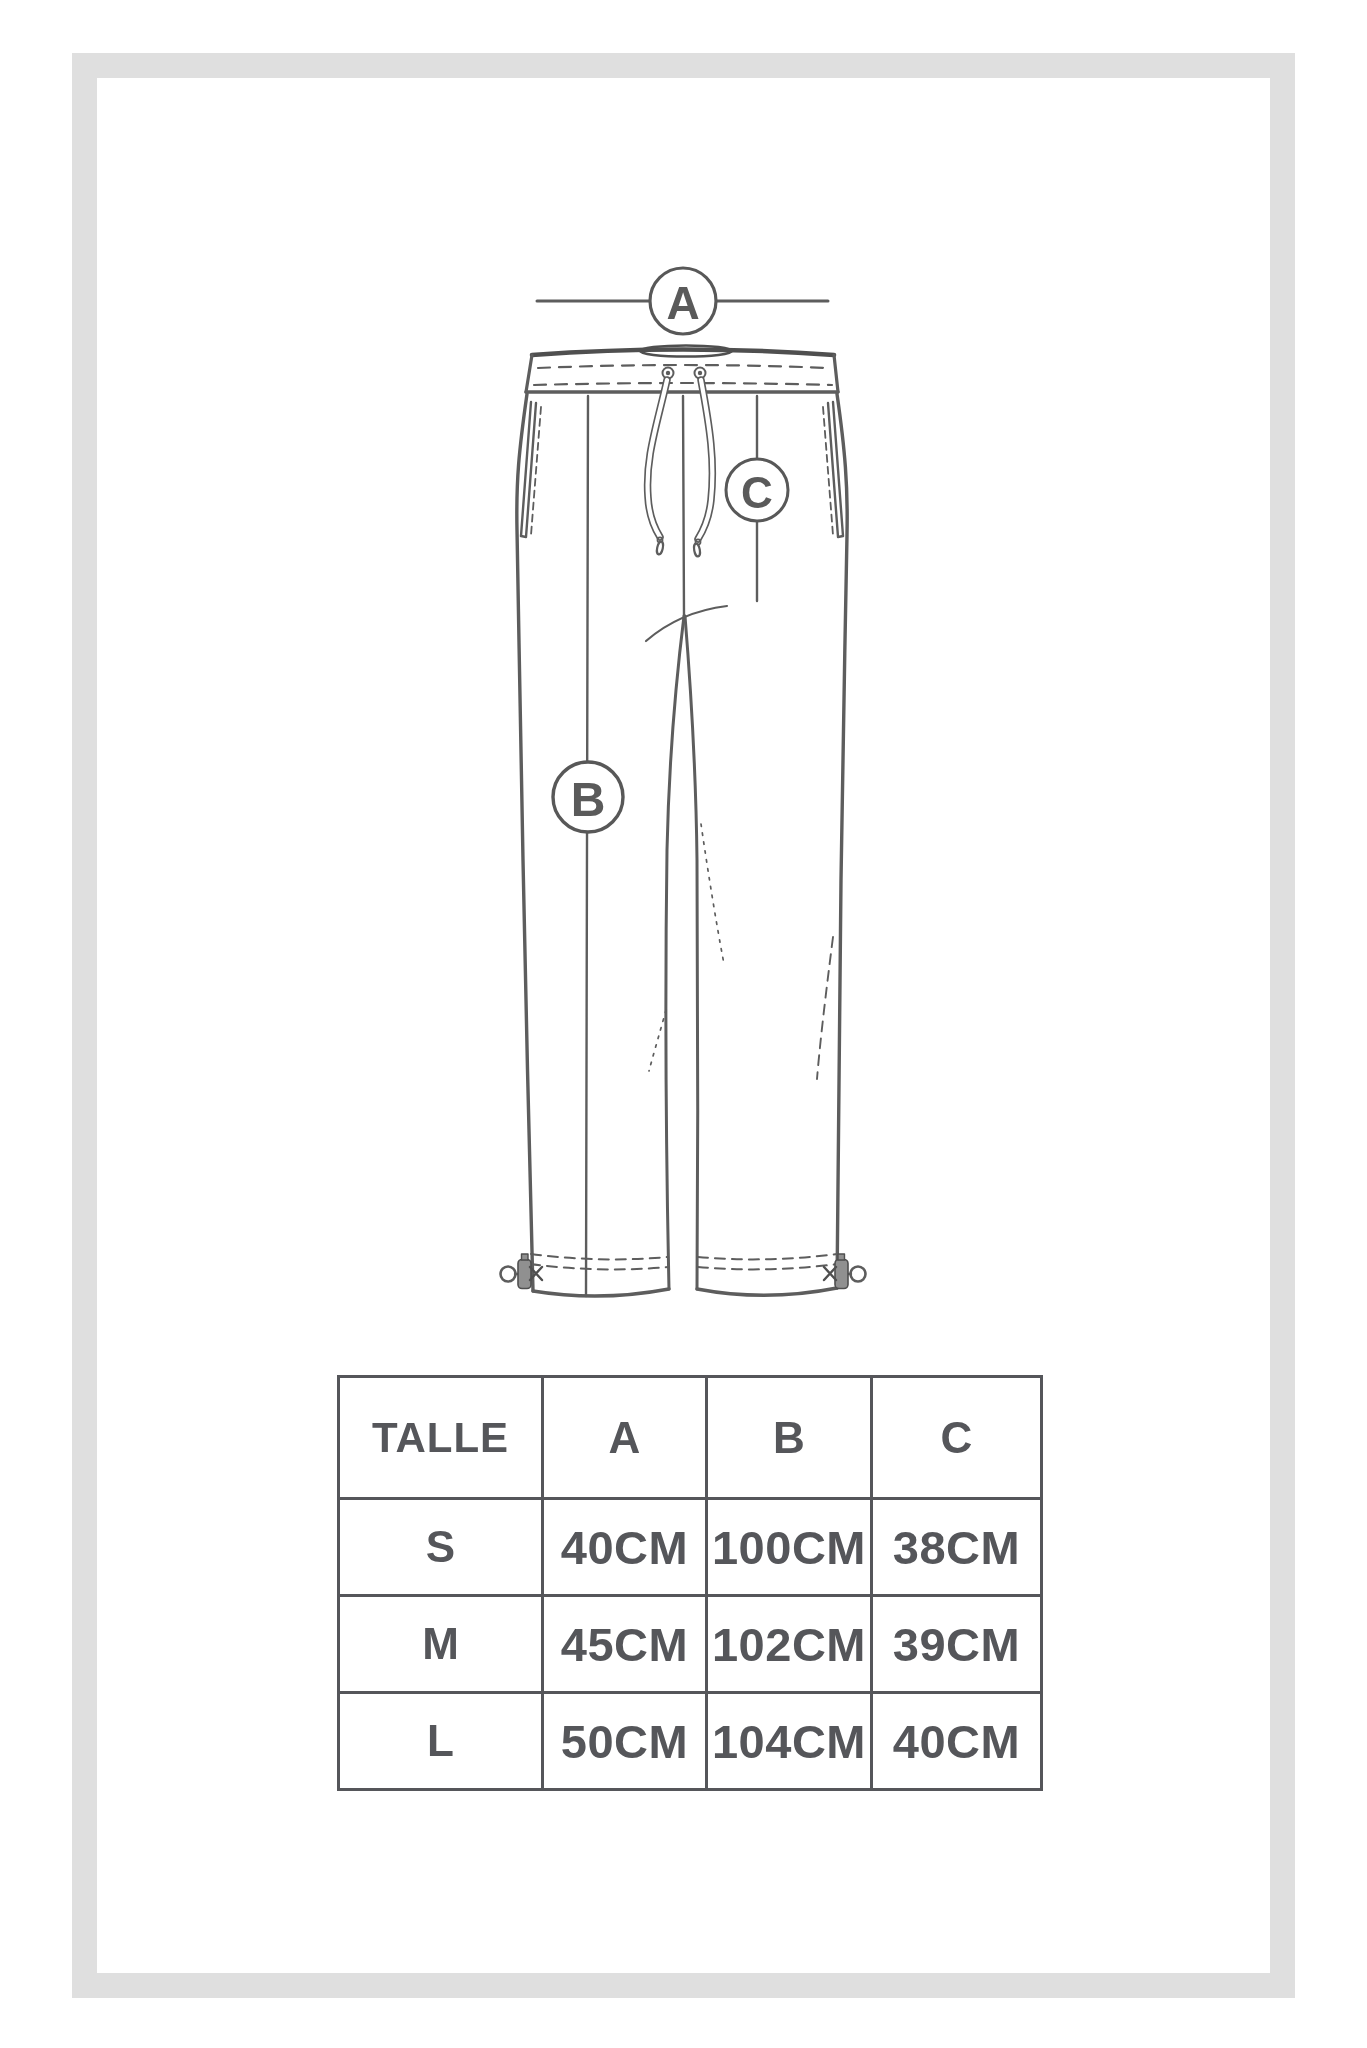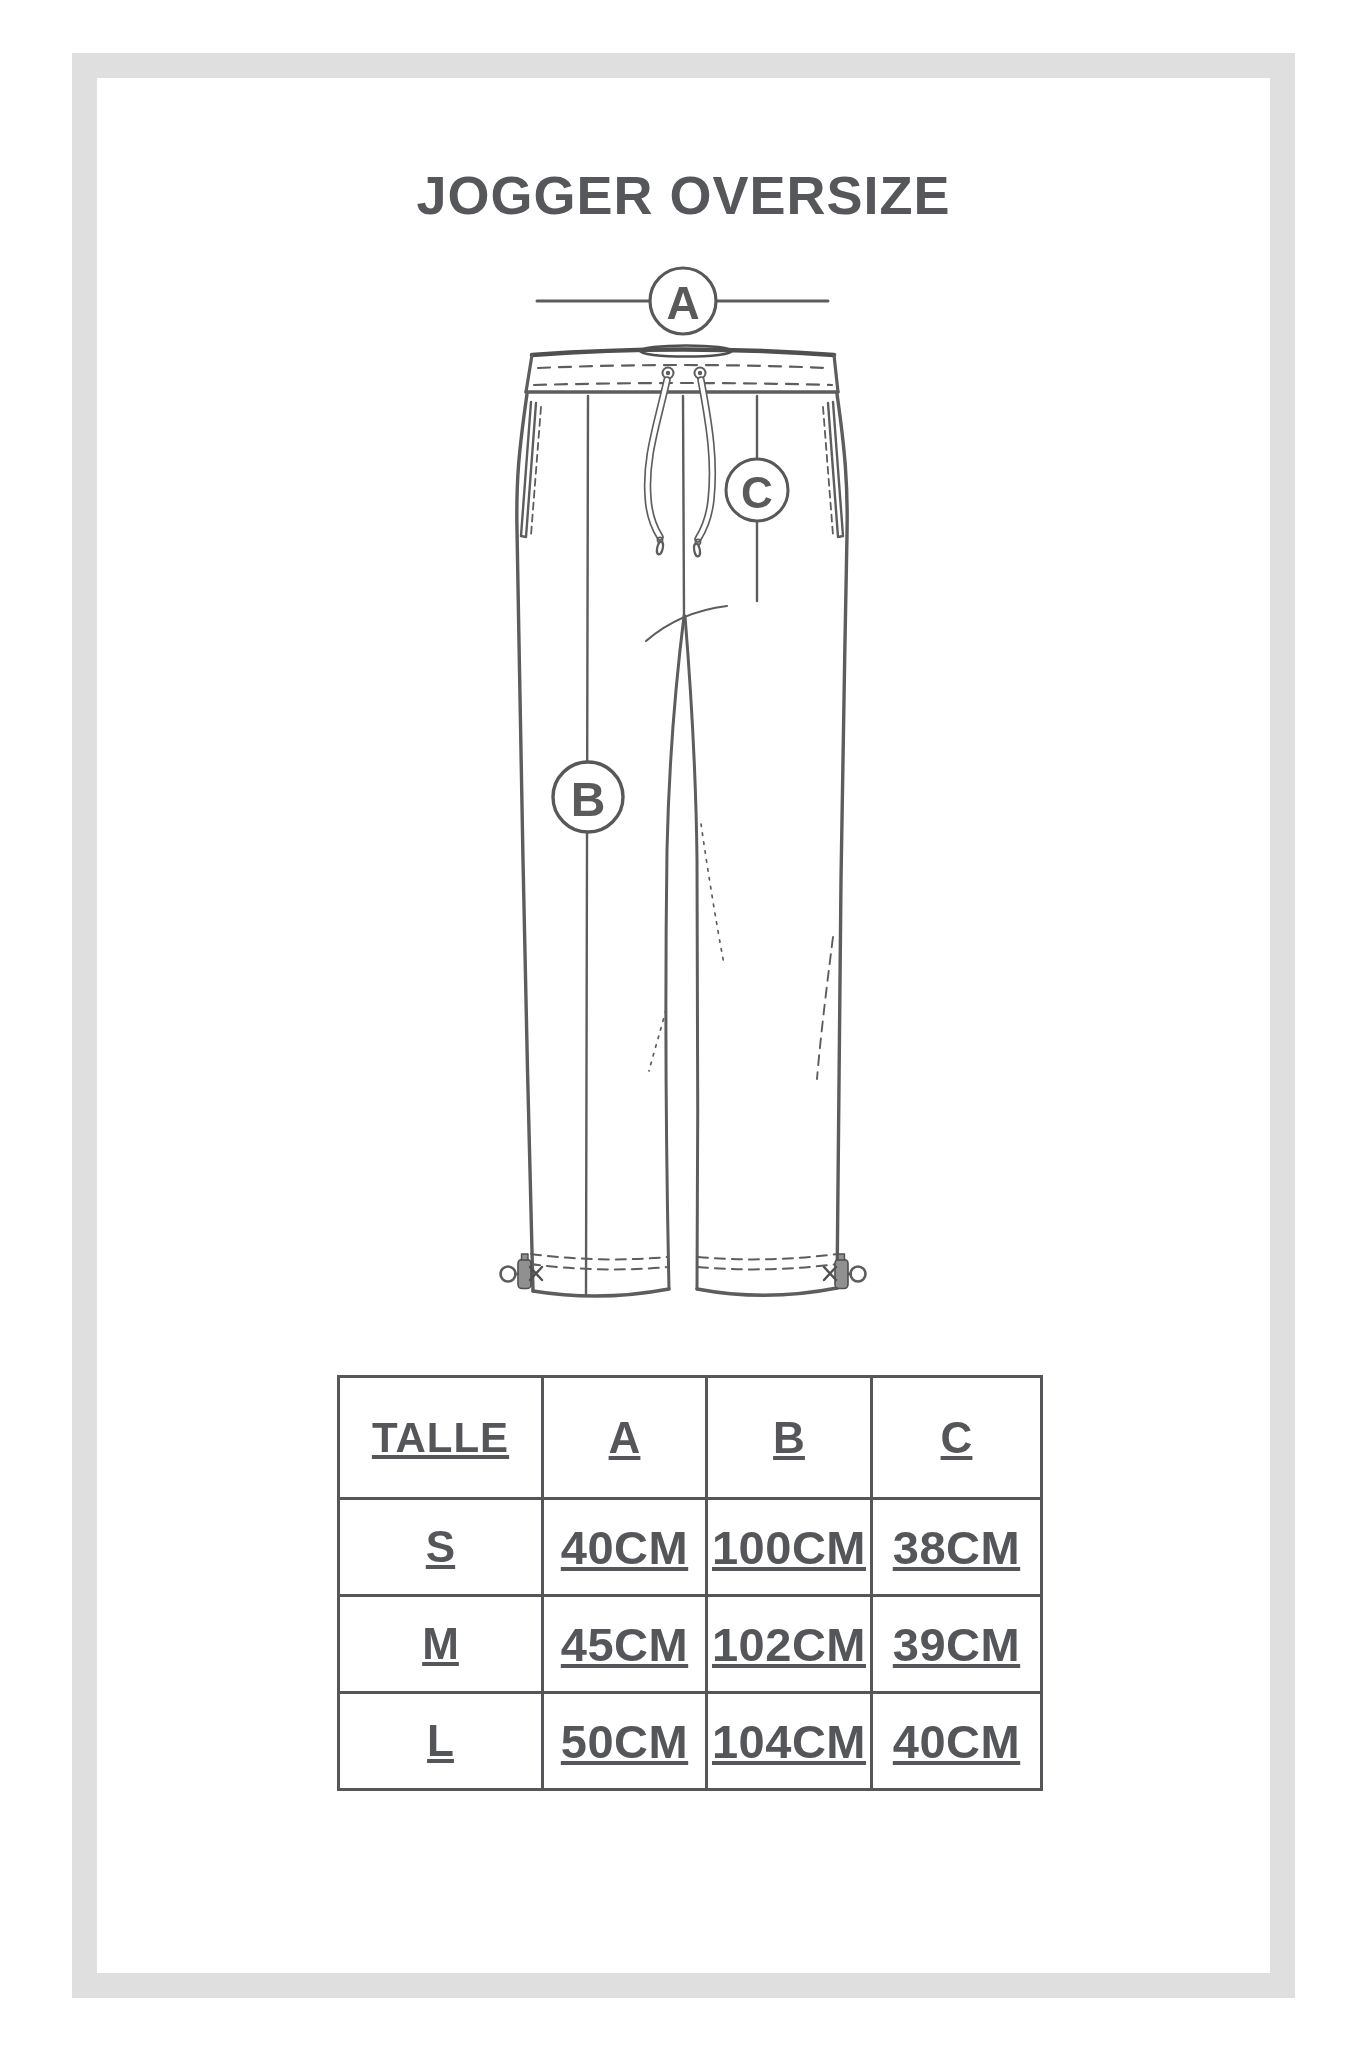--- a/index.html
+++ b/index.html
@@ -30,21 +30,20 @@
     position:absolute;left:0;top:0;
     width:1367px;height:2048px;
   }
   .size-table{
     position:absolute;
     left:337px;top:1375px;
     width:703px;
     border-collapse:collapse;
     table-layout:fixed;
     color:#55565a;
-    text-decoration:underline;
   }
   .size-table td,.size-table th{
     border:3px solid #55565a;
     text-align:center;
     vertical-align:middle;
     padding:0;
     font-weight:bold;
   }
   .size-table thead tr{height:122px;}
   .size-table tbody tr{height:97px;}
@@ -53,21 +52,20 @@
   .td-size{font-size:44px;}
   .td-val{font-size:47px;letter-spacing:0.5px;}
 </style>
 </head>
 <body>
 
 <div class="page">
 
   <div class="frame"></div>
 
-  <div class="title">JOGGER OVERSIZE</div>
 
   <svg class="drawing" viewBox="0 0 1367 2048" xmlns="http://www.w3.org/2000/svg">
     <g fill="none" stroke="#5d5d5d" stroke-linecap="round" stroke-linejoin="round">
 
       <path d="M537,301 L828,301" stroke-width="3"></path>
 
       <g>
         <path d="M532,355 Q683,344 834,355 L838,392 L526,392 Z" fill="#ffffff" stroke="none"></path>
         <path d="M532,355 Q683,344 834,355" stroke="#4f4f4f" stroke-width="4.5"></path>
         <ellipse cx="686" cy="351" rx="46" ry="5.5" stroke="#4f4f4f" stroke-width="2.5"></ellipse>

